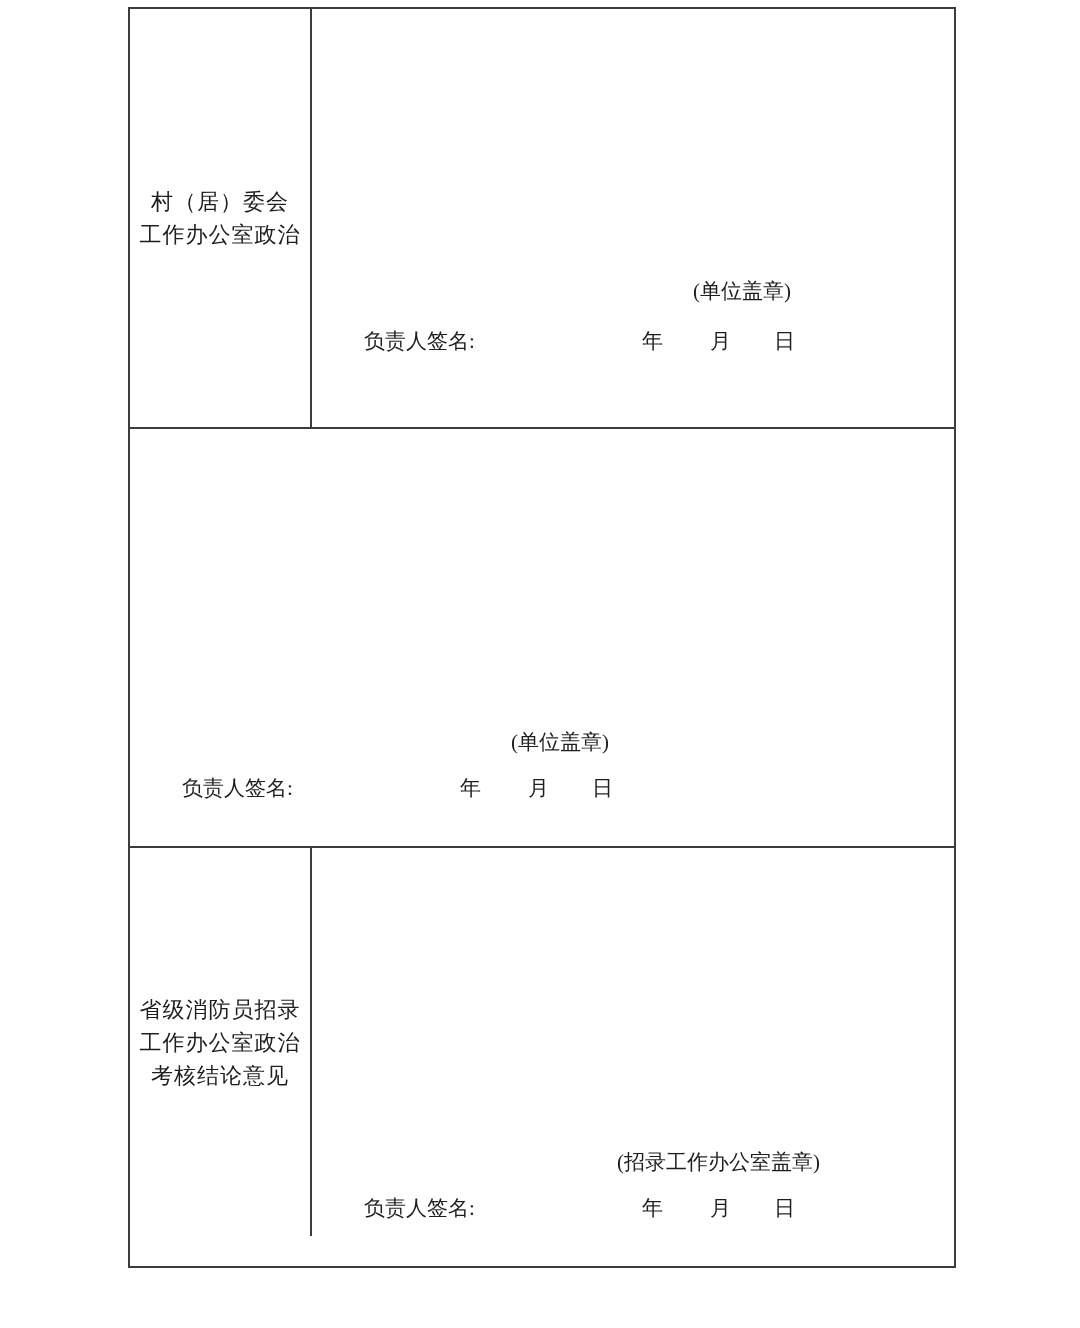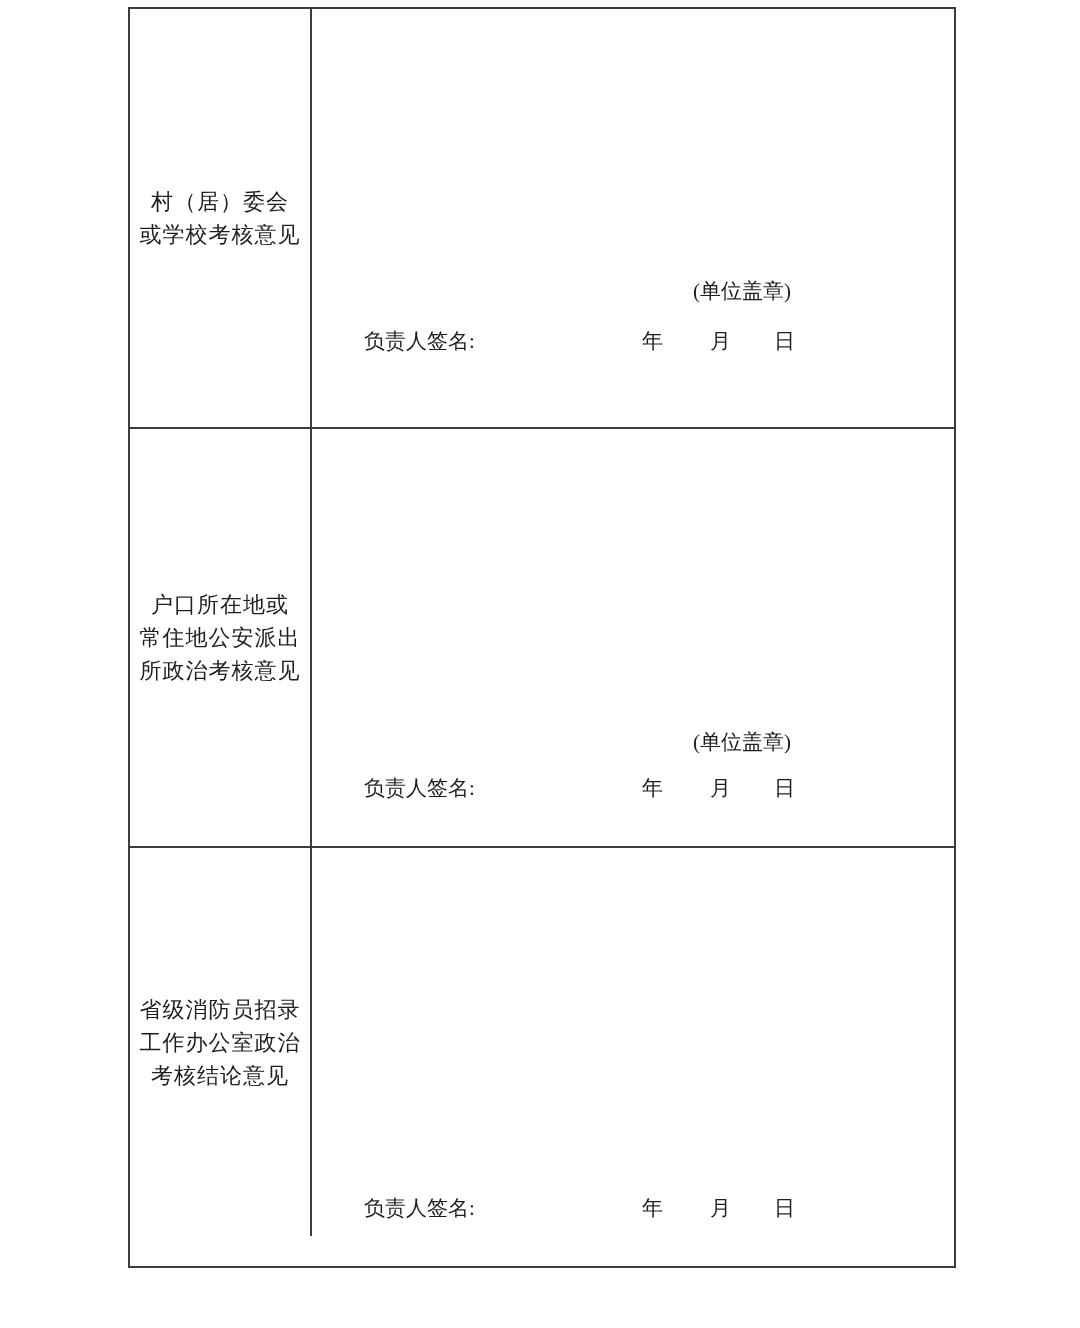--- a/index.html
+++ b/index.html
@@ -81,53 +81,49 @@
 </style>
 </head>
 <body>
 
 <div class="page">
   <div class="form-table">
 
     <div class="row row-1">
       <div class="label-cell">
         <div class="label-text">村（居）委会
-或学校考核意见</div>
+工作办公室政治</div>
       </div>
       <div class="content-cell">
         <div class="stamp-note">(单位盖章)</div>
         <div class="signer-label">负责人签名:</div>
         <span class="date-mark date-year">年</span>
         <span class="date-mark date-month">月</span>
         <span class="date-mark date-day">日</span>
       </div>
     </div>
 
     <div class="row row-2">
-      <div class="label-cell">
-        <div class="label-text">户口所在地或
-常住地公安派出
-所政治考核意见</div>
-      </div>
       <div class="content-cell">
         <div class="stamp-note">(单位盖章)</div>
         <div class="signer-label">负责人签名:</div>
         <span class="date-mark date-year">年</span>
         <span class="date-mark date-month">月</span>
         <span class="date-mark date-day">日</span>
       </div>
     </div>
 
     <div class="row row-3">
       <div class="label-cell">
         <div class="label-text">省级消防员招录
 工作办公室政治
 考核结论意见</div>
       </div>
       <div class="content-cell">
+        <div class="stamp-note">(招录工作办公室盖章)</div>
         <div class="signer-label">负责人签名:</div>
         <span class="date-mark date-year">年</span>
         <span class="date-mark date-month">月</span>
         <span class="date-mark date-day">日</span>
       </div>
     </div>
 
   </div>
 </div>
 

